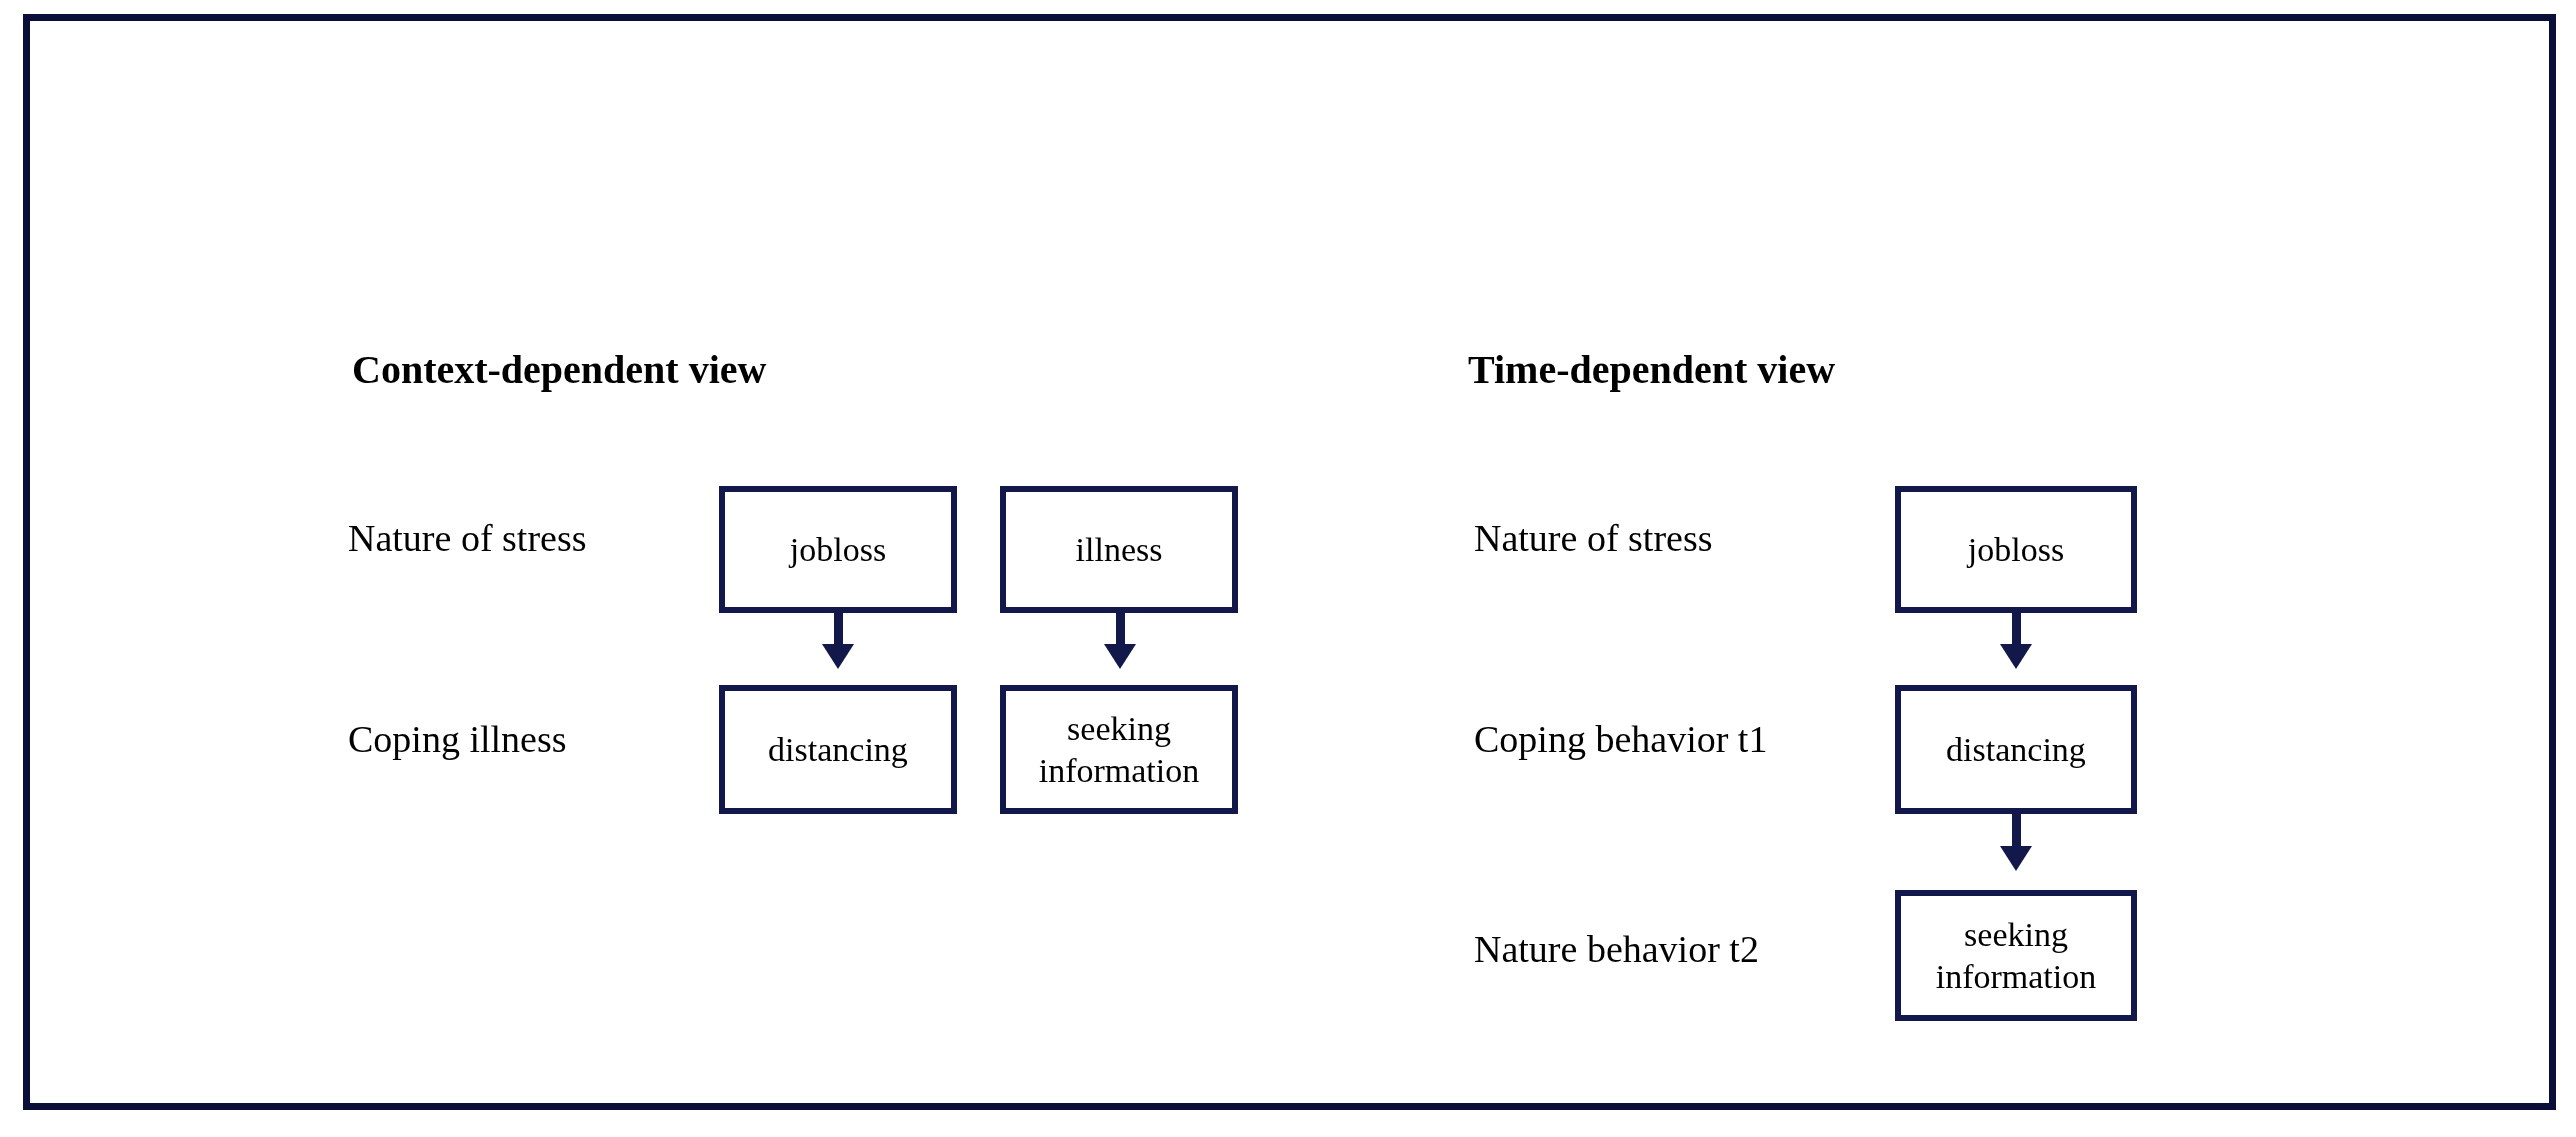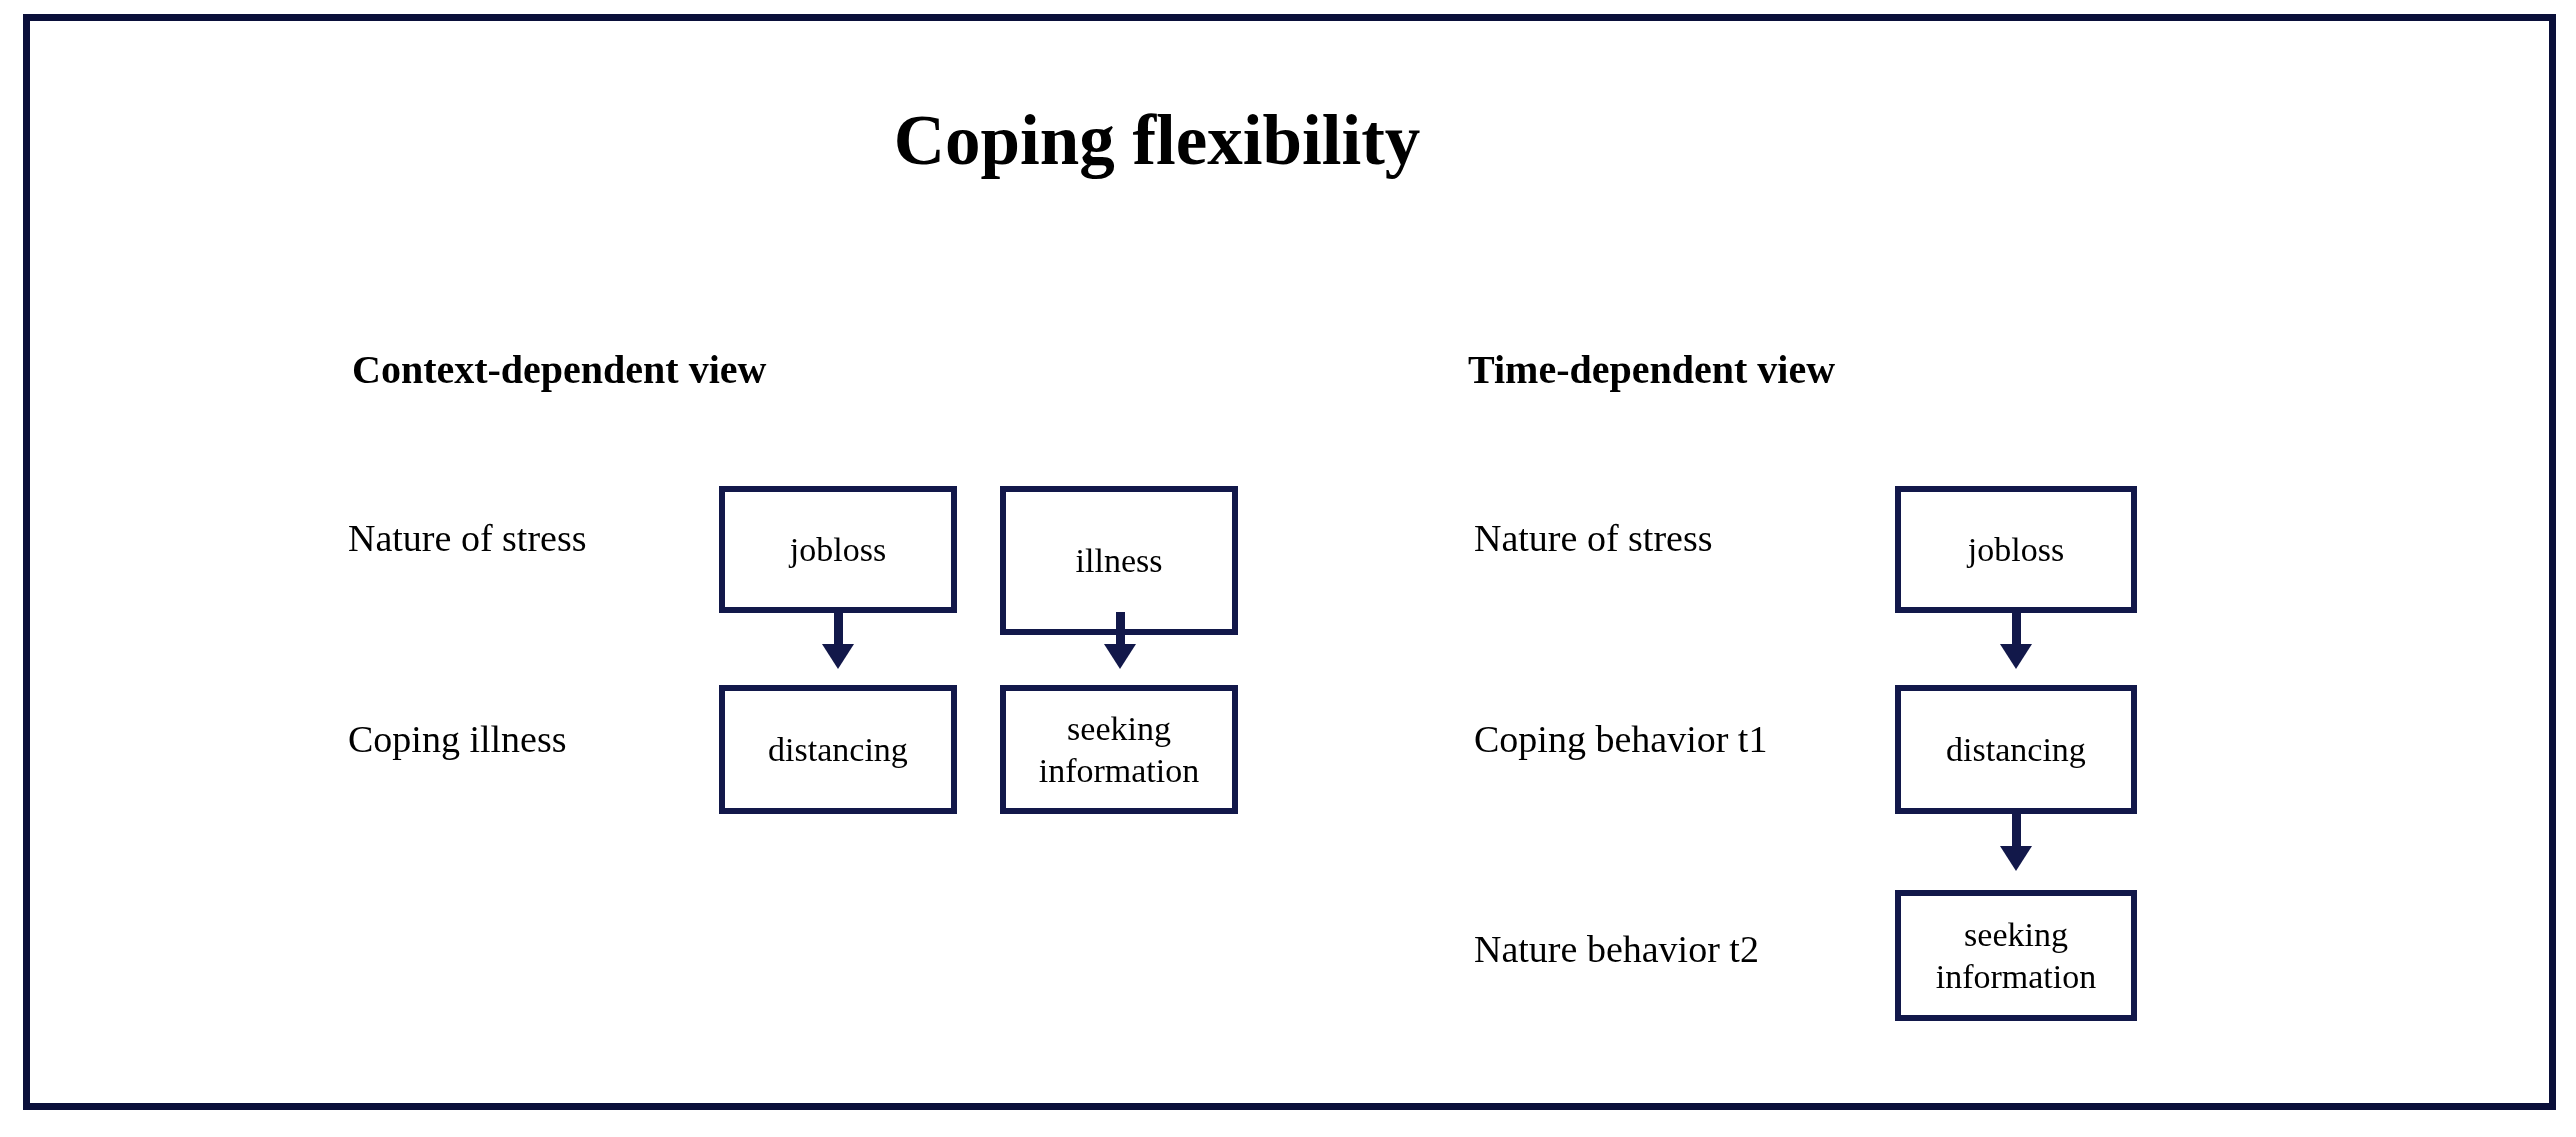--- a/index.html
+++ b/index.html
@@ -72,21 +72,21 @@
     align-items: center;
     justify-content: center;
     text-align: center;
     font-size: 34px;
     line-height: 1.22;
     padding: 4.1px 9.6px;
     color: var(--text);
     margin-top: 8px;
   }
   .box-l-jobloss    { left: 719px; top: 478px;  width: 238px; height: 127px; }
-  .box-l-illness    { left: 1000px; top: 478px;  width: 238px; height: 149px; text-align: center; }
+  .box-l-illness    { left: 1000px; top: 478px;  width: 238px; height: 127px; text-align: center; }
   .box-l-distancing { left: 719px; top: 677px;  width: 238px; height: 129px; }
   .box-l-seeking    { left: 1000px; top: 677px;  width: 238px; height: 129px; }
   .box-r-jobloss    { left: 1895px; top: 478px;  width: 242px; height: 127px; }
   .box-r-distancing { left: 1895px; top: 677px;  width: 242px; height: 129px; }
   .box-r-seeking    { left: 1895px; top: 882px; width: 242px; height: 131px; }
 
   .arrow {
     position: absolute;
     width: 32px;
     display: flex;
@@ -110,21 +110,20 @@
   .arr-r1 { left: 2000px; top: 612px; }
   .arr-r2 { left: 2000px; top: 814px; }
 </style>
 </head>
 <body>
 
 <div class="canvas">
 
   <div class="frame"></div>
 
-  <div class="figure-title">Coping flexibility</div>
 
   <div>
     <div class="panel-header header-context">Context-dependent view</div>
 
     <div class="row-label lbl-l1">Nature of stress</div>
 
     <div class="row-label lbl-l2">Coping illness</div>
 
     <div class="dbox box-l-jobloss">
       <span>jobloss</span>

